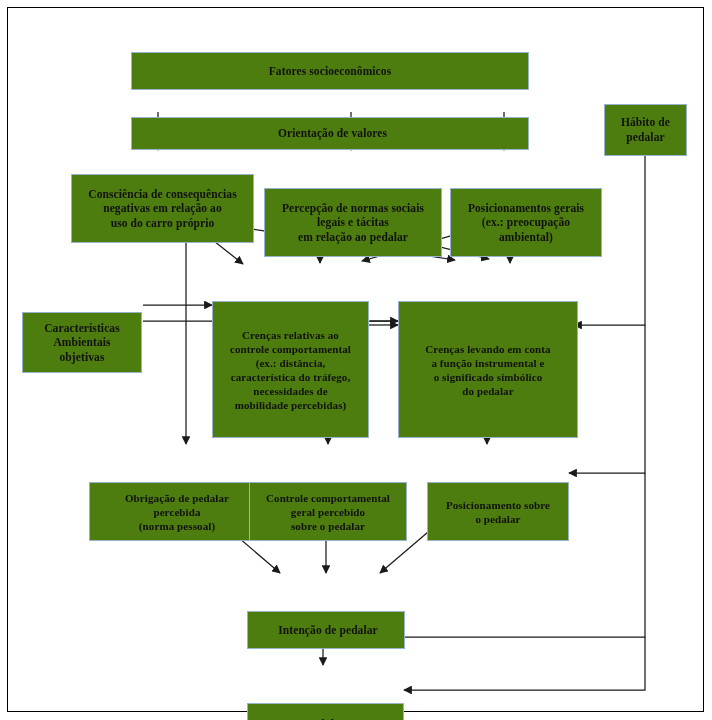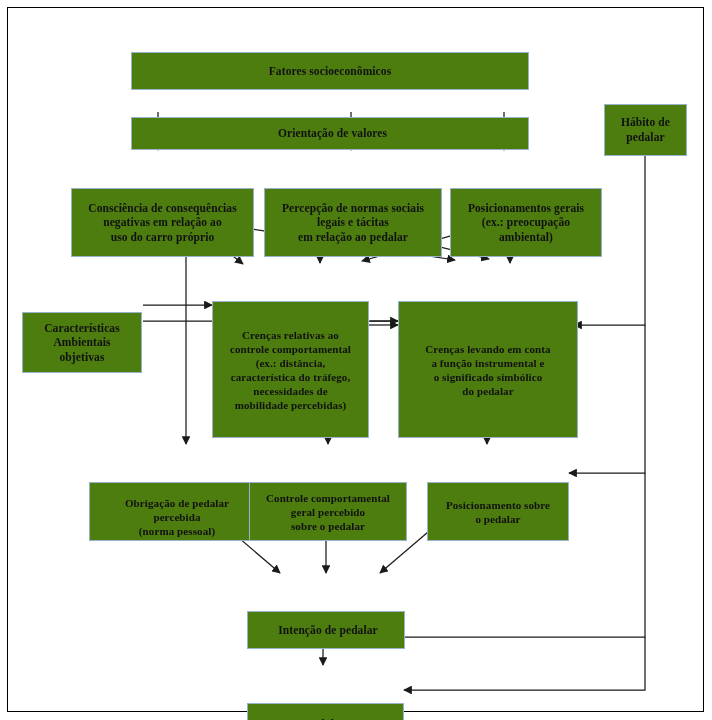--- a/index.html
+++ b/index.html
@@ -123,21 +123,21 @@
   </div>
 
   <div class="node" style="left:131px; top:79px; width:398px; height:33px;padding-left:11px;">
     <span>Orientação de valores</span>
   </div>
 
   <div class="node" style="left:604px; top:66px; width:83px; height:52px;">
     <span>Hábito de<br>pedalar</span>
   </div>
 
-  <div class="node" style="left:71px; top:150px; width:183px; height:69px;">
+  <div class="node" style="left:71px; top:136px; width:183px; height:69px;">
     <span>Consciência de consequências<br>negativas em relação ao<br>uso do carro próprio</span>
   </div>
 
   <div class="node" style="left:264px; top:150px; width:178px; height:69px;">
     <span>Percepção de normas sociais<br>legais e tácitas<br>em relação ao pedalar</span>
   </div>
 
   <div class="node" style="left:450px; top:150px; width:152px; height:69px;">
     <span>Posicionamentos gerais<br>(ex.: preocupação<br>ambiental)</span>
   </div>
@@ -147,21 +147,21 @@
   </div>
 
   <div class="node small" style="left:212px; top:263px; width:157px; height:137px;">
     <span>Crenças relativas ao<br>controle comportamental<br>(ex.: distância,<br>característica do tráfego,<br>necessidades de<br>mobilidade percebidas)</span>
   </div>
 
   <div class="node small" style="left:398px; top:263px; width:180px; height:137px;">
     <span>Crenças levando em conta<br>a função instrumental e<br>o significado simbólico<br>do pedalar</span>
   </div>
 
-  <div class="node small" style="left:89px; top:444px; width:176px; height:59px;align-items:flex-end;">
+  <div class="node small" style="left:89px; top:444px; width:176px; height:59px;">
     <span>Obrigação de pedalar<br>percebida<br>(norma pessoal)</span>
   </div>
 
   <div class="node small" style="left:249px; top:444px; width:158px; height:59px;">
     <span>Controle comportamental<br>geral percebido<br>sobre o pedalar</span>
   </div>
 
   <div class="node small" style="left:427px; top:444px; width:142px; height:59px;">
     <span>Posicionamento sobre<br>o pedalar</span>
   </div>

